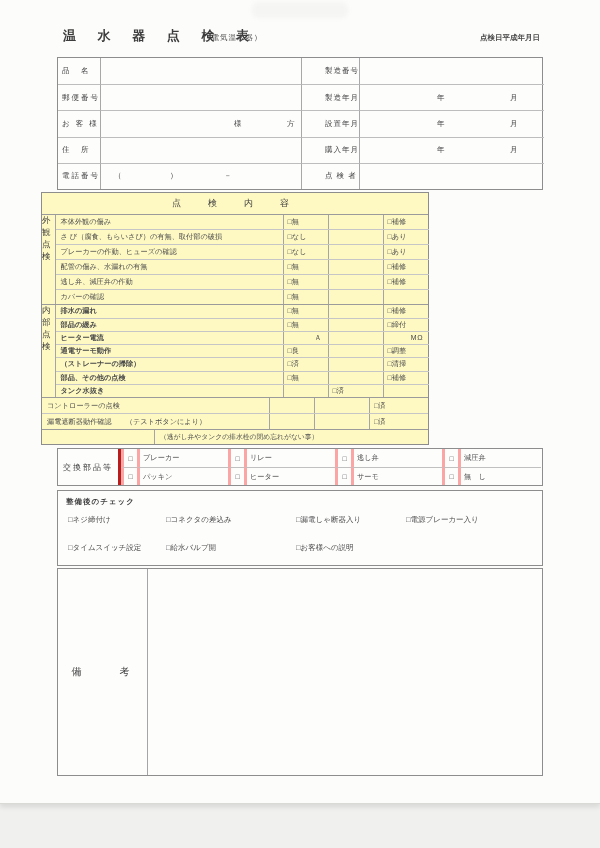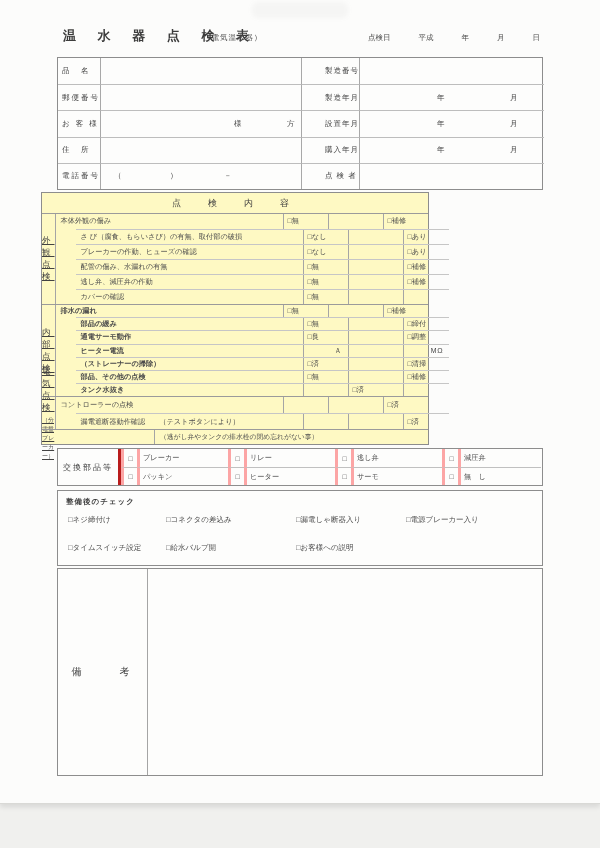--- a/index.html
+++ b/index.html
@@ -22,22 +22,22 @@
   .title{
     position:absolute;left:63px;top:27px;font-size:13px;font-weight:bold;
     letter-spacing:9px;color:#3c3c3c;white-space:nowrap;
   }
   .title-note{
     position:absolute;left:203px;top:33px;font-size:7.5px;letter-spacing:1px;
     color:#4a4a4a;white-space:nowrap;
   }
   .date-line{
     position:absolute;left:368px;top:33px;width:172px;
-    display:flex;justify-content:space-between;
-    font-size:7.5px;color:#4a4a4a;
+    display:flex;justify-content:flex-end;
+    font-size:7.5px;color:#4a4a4a;font-weight:bold;
   }
   
   .info-table{
     position:absolute;left:57px;top:57px;width:486px;height:133px;
     border:1.6px solid #8d8d8d;background:#fdfdfc;
     display:grid;
     grid-template-columns:42px 201px 58px 185px;
     grid-template-rows:repeat(5,1fr);
     box-sizing:border-box;
     font-size:7.5px;
@@ -57,27 +57,27 @@
     border:1.6px solid #8d8d8d;background:#fef9c3;box-sizing:border-box;
     display:flex;flex-direction:column;
   }
   .ct-header{
     height:21px;display:flex;align-items:center;justify-content:center;
     font-size:9px;letter-spacing:9px;color:#3e3e3e;
   }
   .sec{display:flex;border-top:1px solid #9b9b9b;}
   .sec-label{
     width:113px;box-sizing:border-box;border-right:1px solid #a5a5a5;
-    display:flex;flex-direction:column;align-items:center;justify-content:center;
-    font-size:8.5px;letter-spacing:4px;color:#424242;text-decoration:underline;
+    display:flex;flex-direction:column;align-items:center;
+    font-size:8.5px;letter-spacing:4px;color:#424242;
   }
   .sec-label .sub{font-size:6px;letter-spacing:0;margin-top:2px;color:#555;}
   .items{flex:1;display:flex;flex-direction:column;}
   .it{flex:1;display:flex;box-sizing:border-box;}
-  .it + .it{border-top:1px solid #c6c6c6;margin-left:20px;}
+  .it + .it{border-top:1px solid #c6c6c6;}
   .it .t{width:227px;box-sizing:border-box;display:flex;align-items:center;
      padding-left:5px;font-size:7.2px;color:#4c4c4c;white-space:nowrap;overflow:hidden;}
   .it .t .t2{margin-left:14px;}
   .it .c1,.it .c2,.it .c3{box-sizing:border-box;display:flex;align-items:center;
      padding-left:4px;font-size:7.2px;color:#4c4c4c;white-space:nowrap;overflow:hidden;}
   .it .c1{width:45px;border-left:1px solid #a5a5a5;}
   .it .c2{width:55px;border-left:1px solid #a5a5a5;}
   .it .c3{width:46px;border-left:1px solid #a5a5a5;}
   .it.meas .c1{justify-content:flex-end;padding-right:6px;}
   .it.meas .c3{justify-content:flex-end;padding-right:6px;}
@@ -268,37 +268,37 @@
         </div>
         <div class="it">
           <div class="t">
               <span>部品の緩み</span>
               <span class="t2"></span>
             </div>
           <div class="c1">□無</div>
           <div class="c2"></div>
           <div class="c3">□締付</div>
         </div>
+        <div class="it meas">
+          <div class="t">
+              <span>ヒーター電流</span>
+              <span class="t2"></span>
+            </div>
+          <div class="c1">Ａ</div>
+          <div class="c2"></div>
+          <div class="c3">ＭΩ</div>
+        </div>
         <div class="it">
           <div class="t">
               <span>通電サーモ動作</span>
               <span class="t2"></span>
             </div>
           <div class="c1">□良</div>
           <div class="c2"></div>
           <div class="c3">□調整</div>
-        </div>
-        <div class="it meas">
-          <div class="t">
-              <span>ヒーター電流</span>
-              <span class="t2"></span>
-            </div>
-          <div class="c1">Ａ</div>
-          <div class="c2"></div>
-          <div class="c3">ＭΩ</div>
         </div>
         <div class="it">
           <div class="t">
               <span>（ストレーナーの掃除）</span>
               <span class="t2"></span>
             </div>
           <div class="c1">□済</div>
           <div class="c2"></div>
           <div class="c3">□清掃</div>
         </div>
@@ -317,24 +317,20 @@
               <span class="t2"></span>
             </div>
           <div class="c1"></div>
           <div class="c2">□済</div>
           <div class="c3"></div>
         </div>
       </div>
     </div>
 
     <div class="sec s3" style="height:32px">
-      <div class="sec-label">
-        <span>電 気 点 検</span>
-        <span class="sub">（分電盤ブレーカー）</span>
-      </div>
       <div class="items">
         <div class="it">
           <div class="t">
               <span>コントローラーの点検</span>
               <span class="t2"></span>
             </div>
           <div class="c1"></div>
           <div class="c2"></div>
           <div class="c3">□済</div>
         </div>

